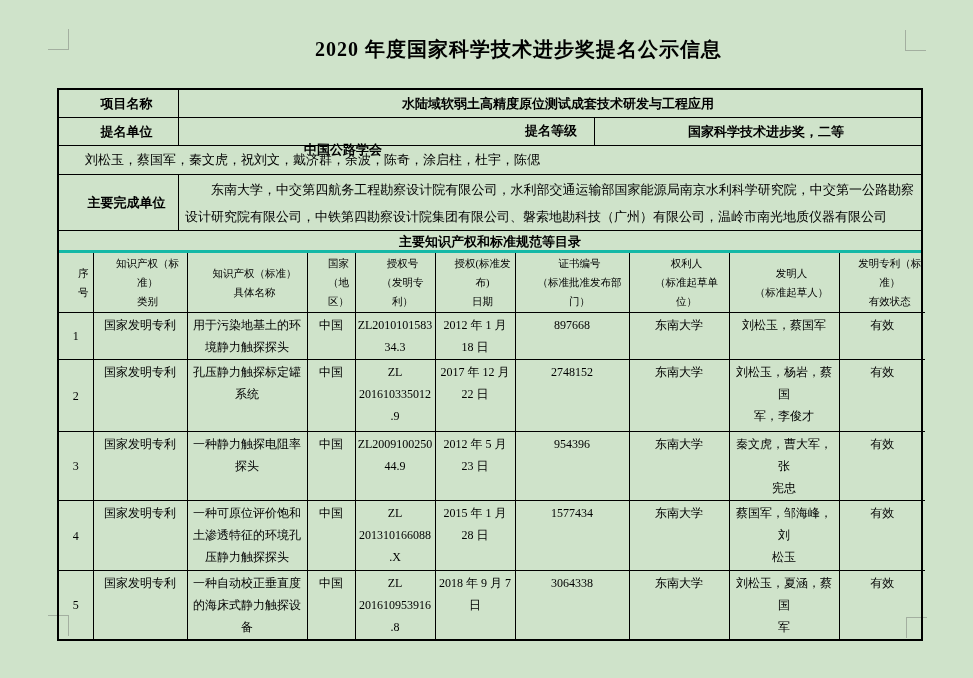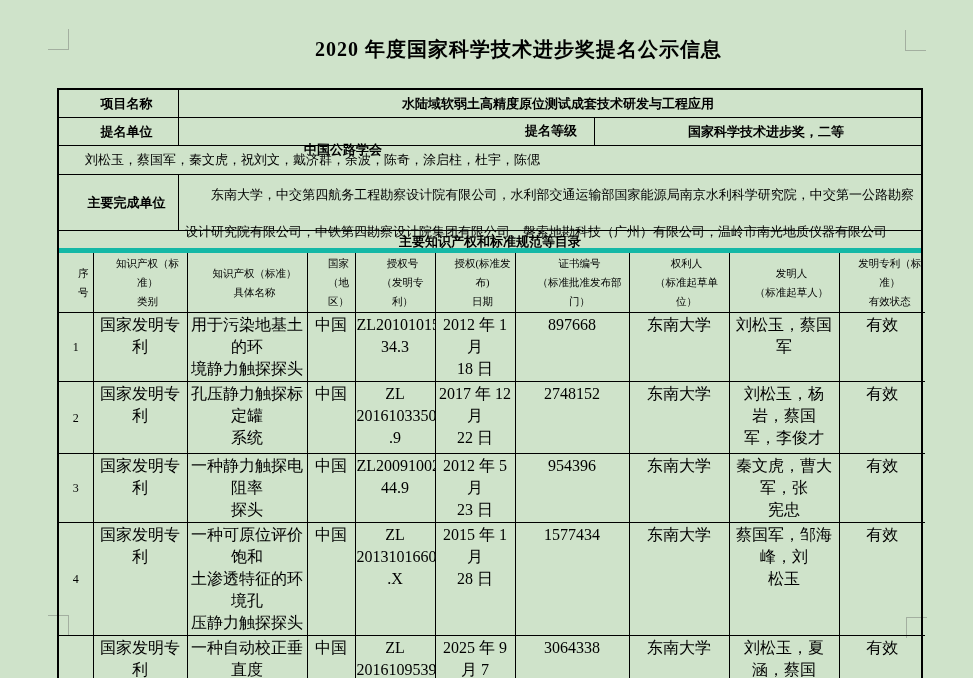--- a/index.html
+++ b/index.html
@@ -64,28 +64,28 @@
   .cell-left {
     justify-content: flex-start;
     text-align: left;
     padding-left: 26px;
     padding-right: 6px;
   }
   .units-cell {
     display: block;
     text-align: justify;
     text-indent: 26px;
-    line-height: 37px;
+    line-height: 27px;
     padding: 1px 7px 0 6px;
     font-size: 13px;
   }
 
   .section-row {
     height: 22px;
-    border-bottom: 5px solid #14b8a6;
+    border-bottom: 3px solid #14b8a6;
     text-align: center;
     font-weight: bold;
     line-height: 22px;
     font-size: 13px;
   }
 
   
   table.catalog {
     width: 100%;
     border-collapse: collapse;
@@ -100,21 +100,21 @@
   }
   table.catalog th {
     font-weight: normal;
     font-size: 10.5px;
     vertical-align: middle;
     line-height: 19px;
     height: 48px;
     padding-left: 16px;
   }
   table.catalog td {
-    font-size: 16px;
+    font-size: 12px;
     vertical-align: top;
     line-height: 22px;
   }
   table.catalog td.serial { vertical-align: middle; font-size: 12px; }
   tr.r1 td { height: 44px; }
   tr.r2 td { height: 72px; }
   tr.r3 td { height: 46px; }
   tr.r4 td { height: 70px; }
   tr.r5 td { height: 66px; }
   
@@ -264,21 +264,21 @@
       <tr class="r5">
         <td class="serial">5</td>
         <td>国家发明专利</td>
         <td>一种自动校正垂直度
 的海床式静力触探设
 备</td>
         <td>中国</td>
         <td>ZL
 201610953916
 .8</td>
-        <td>2025 年 9 月 7
+        <td>2018 年 9 月 7
 日</td>
         <td>3064338</td>
         <td>东南大学</td>
         <td>刘松玉，夏涵，蔡国
 军</td>
         <td>有效</td>
       </tr>
     </tbody>
       </table>
   </div>

